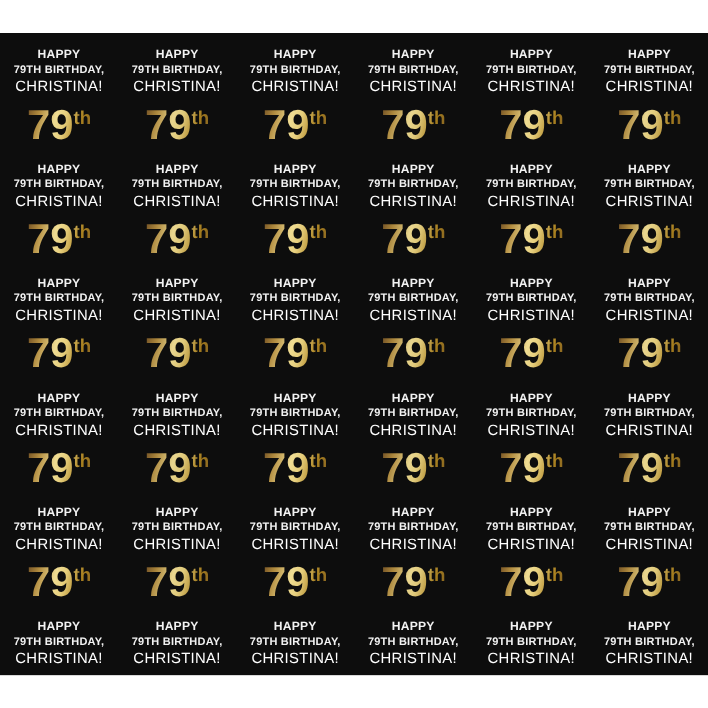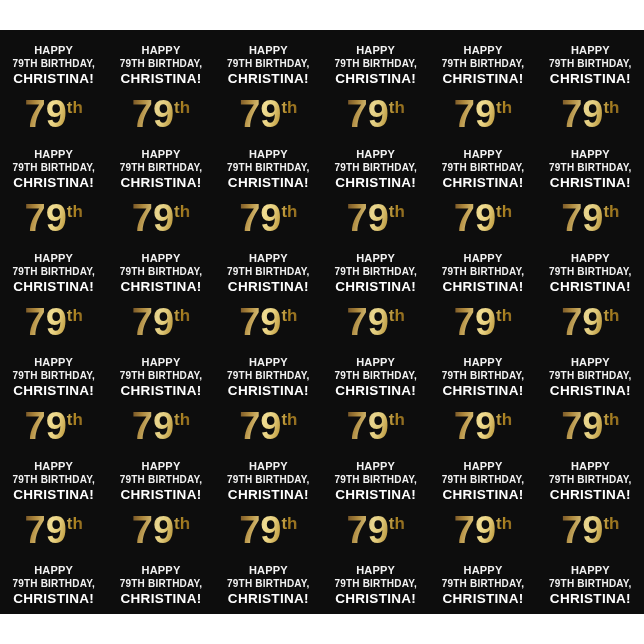--- a/index.html
+++ b/index.html
@@ -56,21 +56,21 @@
     color: #f2f2f2;
     font-size: 10px;
     font-weight: 700;
     letter-spacing: 0.2px;
     line-height: 13px;
     white-space: nowrap;
   }
   .line3 {
     color: #ffffff;
     font-size: 13.5px;
-    font-weight: 700;
+    font-weight: 400;
     letter-spacing: 0.3px;
     line-height: 16px;
     white-space: nowrap;
     margin-top: 1px;
   }
   .bignum {
     margin-top: 7px;
     font-size: 38px;
     font-weight: 700;
     line-height: 40px;

